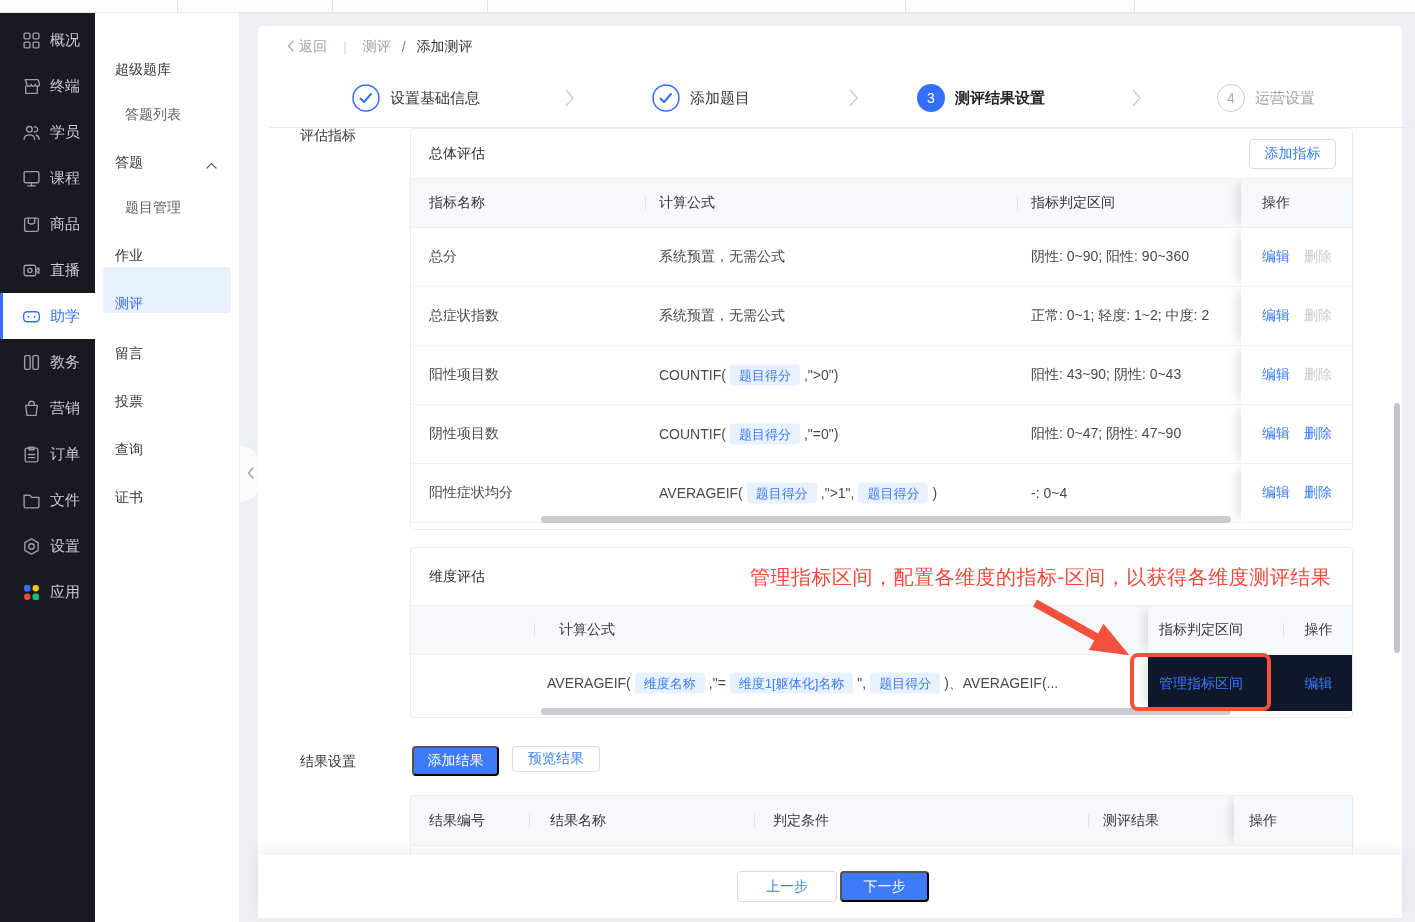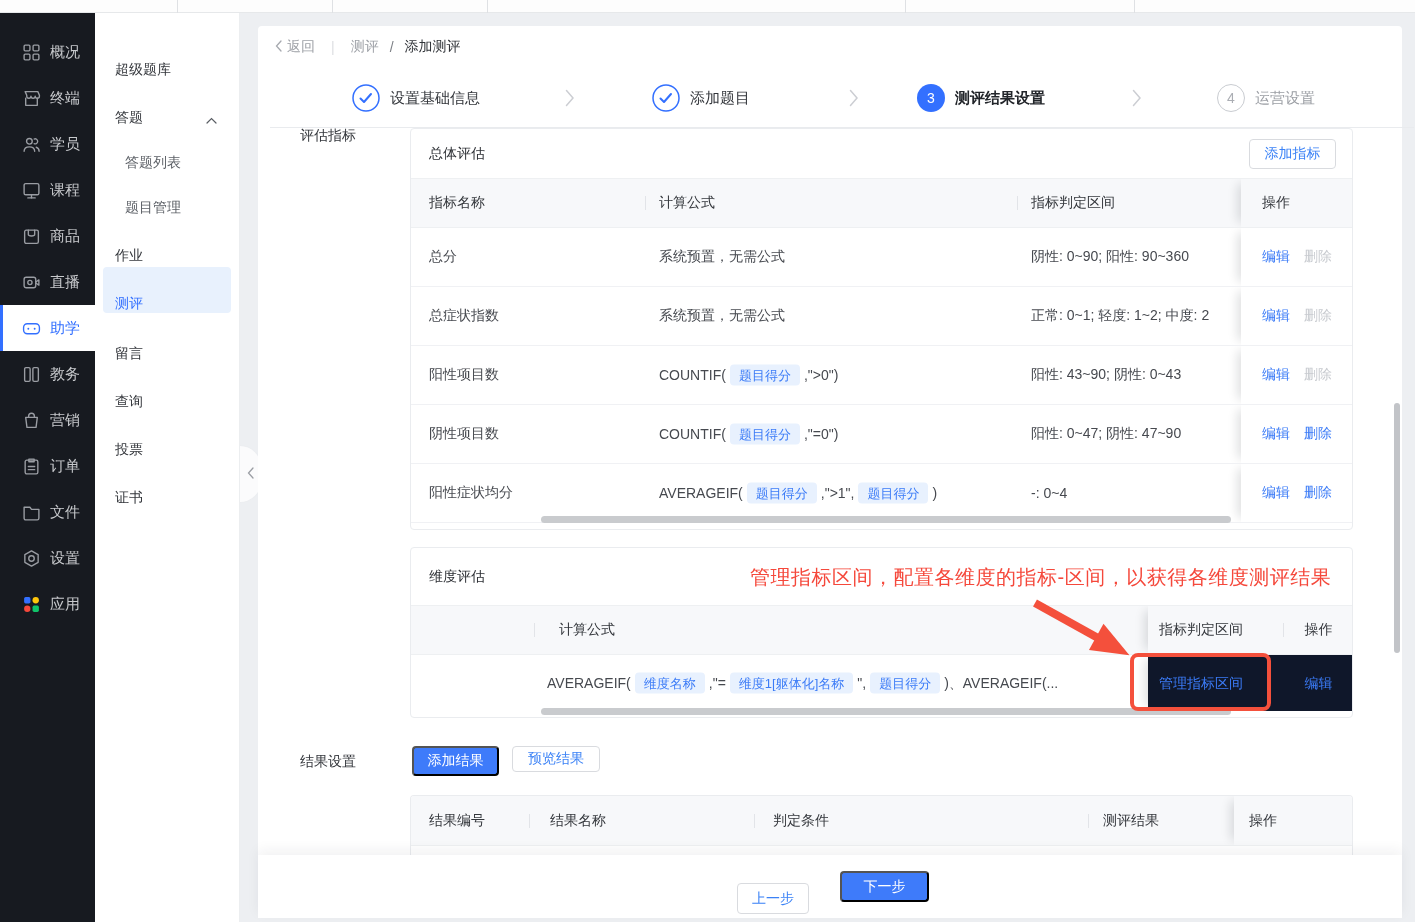--- a/index.html
+++ b/index.html
@@ -5,21 +5,21 @@
   *{margin:0;padding:0;box-sizing:border-box}
   body{background:#dfe1e5}
   .screen{position:relative;width:1415px;height:922px;background:#edeff2;overflow:hidden;
     font-family:"Liberation Sans","DejaVu Sans",sans-serif;color:#33363b}
 
   
   .strip{position:absolute;left:0;top:0;width:1415px;height:13px;background:#fdfdfd;border-bottom:1px solid #e6e8ea}
   .strip .sep{position:absolute;top:0;width:1px;height:13px;background:#dfe1e4}
 
   
-  .dark-sb{position:absolute;left:0;top:13px;width:95px;height:909px;background:#171a20;padding-top:16px}
+  .dark-sb{position:absolute;left:0;top:13px;width:95px;height:909px;background:#171a20;padding-top:4px}
   .nav-item{position:relative;height:46px;display:flex;align-items:center;padding-left:22px;gap:9px;
     font-size:15px;color:#c8cacd;cursor:pointer}
   .nav-ic{width:19px;height:19px;color:#9a9da3;display:flex;align-items:center}
   .nav-ic svg{width:19px;height:19px;stroke:currentColor;fill:none;stroke-width:1.3;stroke-linecap:round;stroke-linejoin:round}
   .nav-item.active{background:#ffffff;color:#3370ff}
   .nav-item.active::before{content:"";position:absolute;left:0;top:0;width:3px;height:100%;background:#3370ff}
   .nav-item.active .nav-ic{color:#3370ff}
 
   
   .sub-sb{position:absolute;left:95px;top:13px;width:145px;height:909px;background:#fff;border-right:1px solid #eceef0;padding-top:18px}
@@ -27,21 +27,21 @@
   .sub-item.child{height:45px;padding-left:30px;color:#5d6167}
   .sub-item .chev{position:absolute;right:22px}
   .sub-item.active{height:46px;margin:2px 8px;padding-left:12px;background:#e8f1fd;border-radius:4px;color:#3370ff}
 
   .handle{position:absolute;left:240px;top:445px;width:22px;height:58px;background:#fbfbfc;border:1px solid #ebedf0;border-left:none;
     border-radius:0 29px 29px 0;display:flex;align-items:center;justify-content:center;cursor:pointer}
 
   
   .panel{position:absolute;left:258px;top:26px;width:1144px;height:892px;background:#fff;border-radius:4px}
 
-  .crumbs{position:absolute;left:0;top:0;width:100%;height:42px;display:flex;align-items:center;padding-left:11px;font-size:14px}
+  .crumbs{position:absolute;left:0;top:0;width:100%;height:42px;display:flex;align-items:center;padding-left:23px;font-size:14px}
   .crumbs .gray{color:#9ea1a7}
   .crumbs .dark{color:#303338}
   .crumbs .bar{color:#dcdee2;margin:0 16px}
   .crumbs .slash{color:#7c7f85;margin:0 11px}
   .crumbs .bk{margin-left:6px;display:flex;align-items:center;gap:5px;cursor:pointer}
 
   .steps{position:absolute;left:12px;top:42px;width:100%;height:60px;border-bottom:1px solid #e9ebee}
   .step{position:absolute;top:16px;display:flex;align-items:center;gap:10px;font-size:15px;color:#33363b;cursor:pointer}
   .step .num{width:28px;height:28px;border-radius:50%;display:flex;align-items:center;justify-content:center;font-size:14px}
   .step.active .num{background:#3370ff;color:#fff}
@@ -234,46 +234,46 @@
           </svg>
         </span>
       <span>应用</span>
     </div>
   </aside>
 
   <aside class="sub-sb">
     <div class="sub-item">
         <span>超级题库</span>
       </div>
+    <div class="sub-item child">
+        <span>答题列表</span>
+      </div>
     <div class="sub-item">
       <span>答题</span>
       <span class="chev"><svg width="11" height="7" viewBox="0 0 11 7">
             <path d="M1 6l4.5-4.5L10 6" stroke="#5a5e64" stroke-width="1.2" fill="none" stroke-linecap="round"></path>
           </svg></span>
     </div>
     <div class="sub-item child">
-        <span>答题列表</span>
-      </div>
-    <div class="sub-item child">
         <span>题目管理</span>
       </div>
     <div class="sub-item">
         <span>作业</span>
       </div>
     <div class="sub-item active">
         <span>测评</span>
       </div>
     <div class="sub-item">
         <span>留言</span>
       </div>
     <div class="sub-item">
+        <span>投票</span>
+      </div>
+    <div class="sub-item">
         <span>查询</span>
-      </div>
-    <div class="sub-item">
-        <span>投票</span>
       </div>
     <div class="sub-item">
         <span>证书</span>
       </div>
   </aside>
 
   <div class="handle">
     <span><svg width="7" height="12" viewBox="0 0 7 12">
           <path d="M6 1L1.5 6 6 11" stroke="#9b9ea4" stroke-width="1.3" fill="none" stroke-linecap="round"></path>
         </svg></span>
@@ -447,18 +447,18 @@
         <span class="sticky st3">
             <span class="hcell" style="font-size:14px">操作</span>
           </span>
       </div>
       <div style="height:10px;background:#fff"></div>
     </section>
 
     <div class="vscroll"></div>
 
     <div class="footer">
-      <button class="btn ghost" style="left:479px;top:28px;width:72px;height:31px">上一步</button>
+      <button class="btn ghost" style="left:479px;top:16px;width:100px;height:31px">上一步</button>
       <button class="btn blue" style="left:582px;top:16px;width:89px;height:31px">下一步</button>
     </div>
 
   </main>
 </div>
 
 </body></html>

